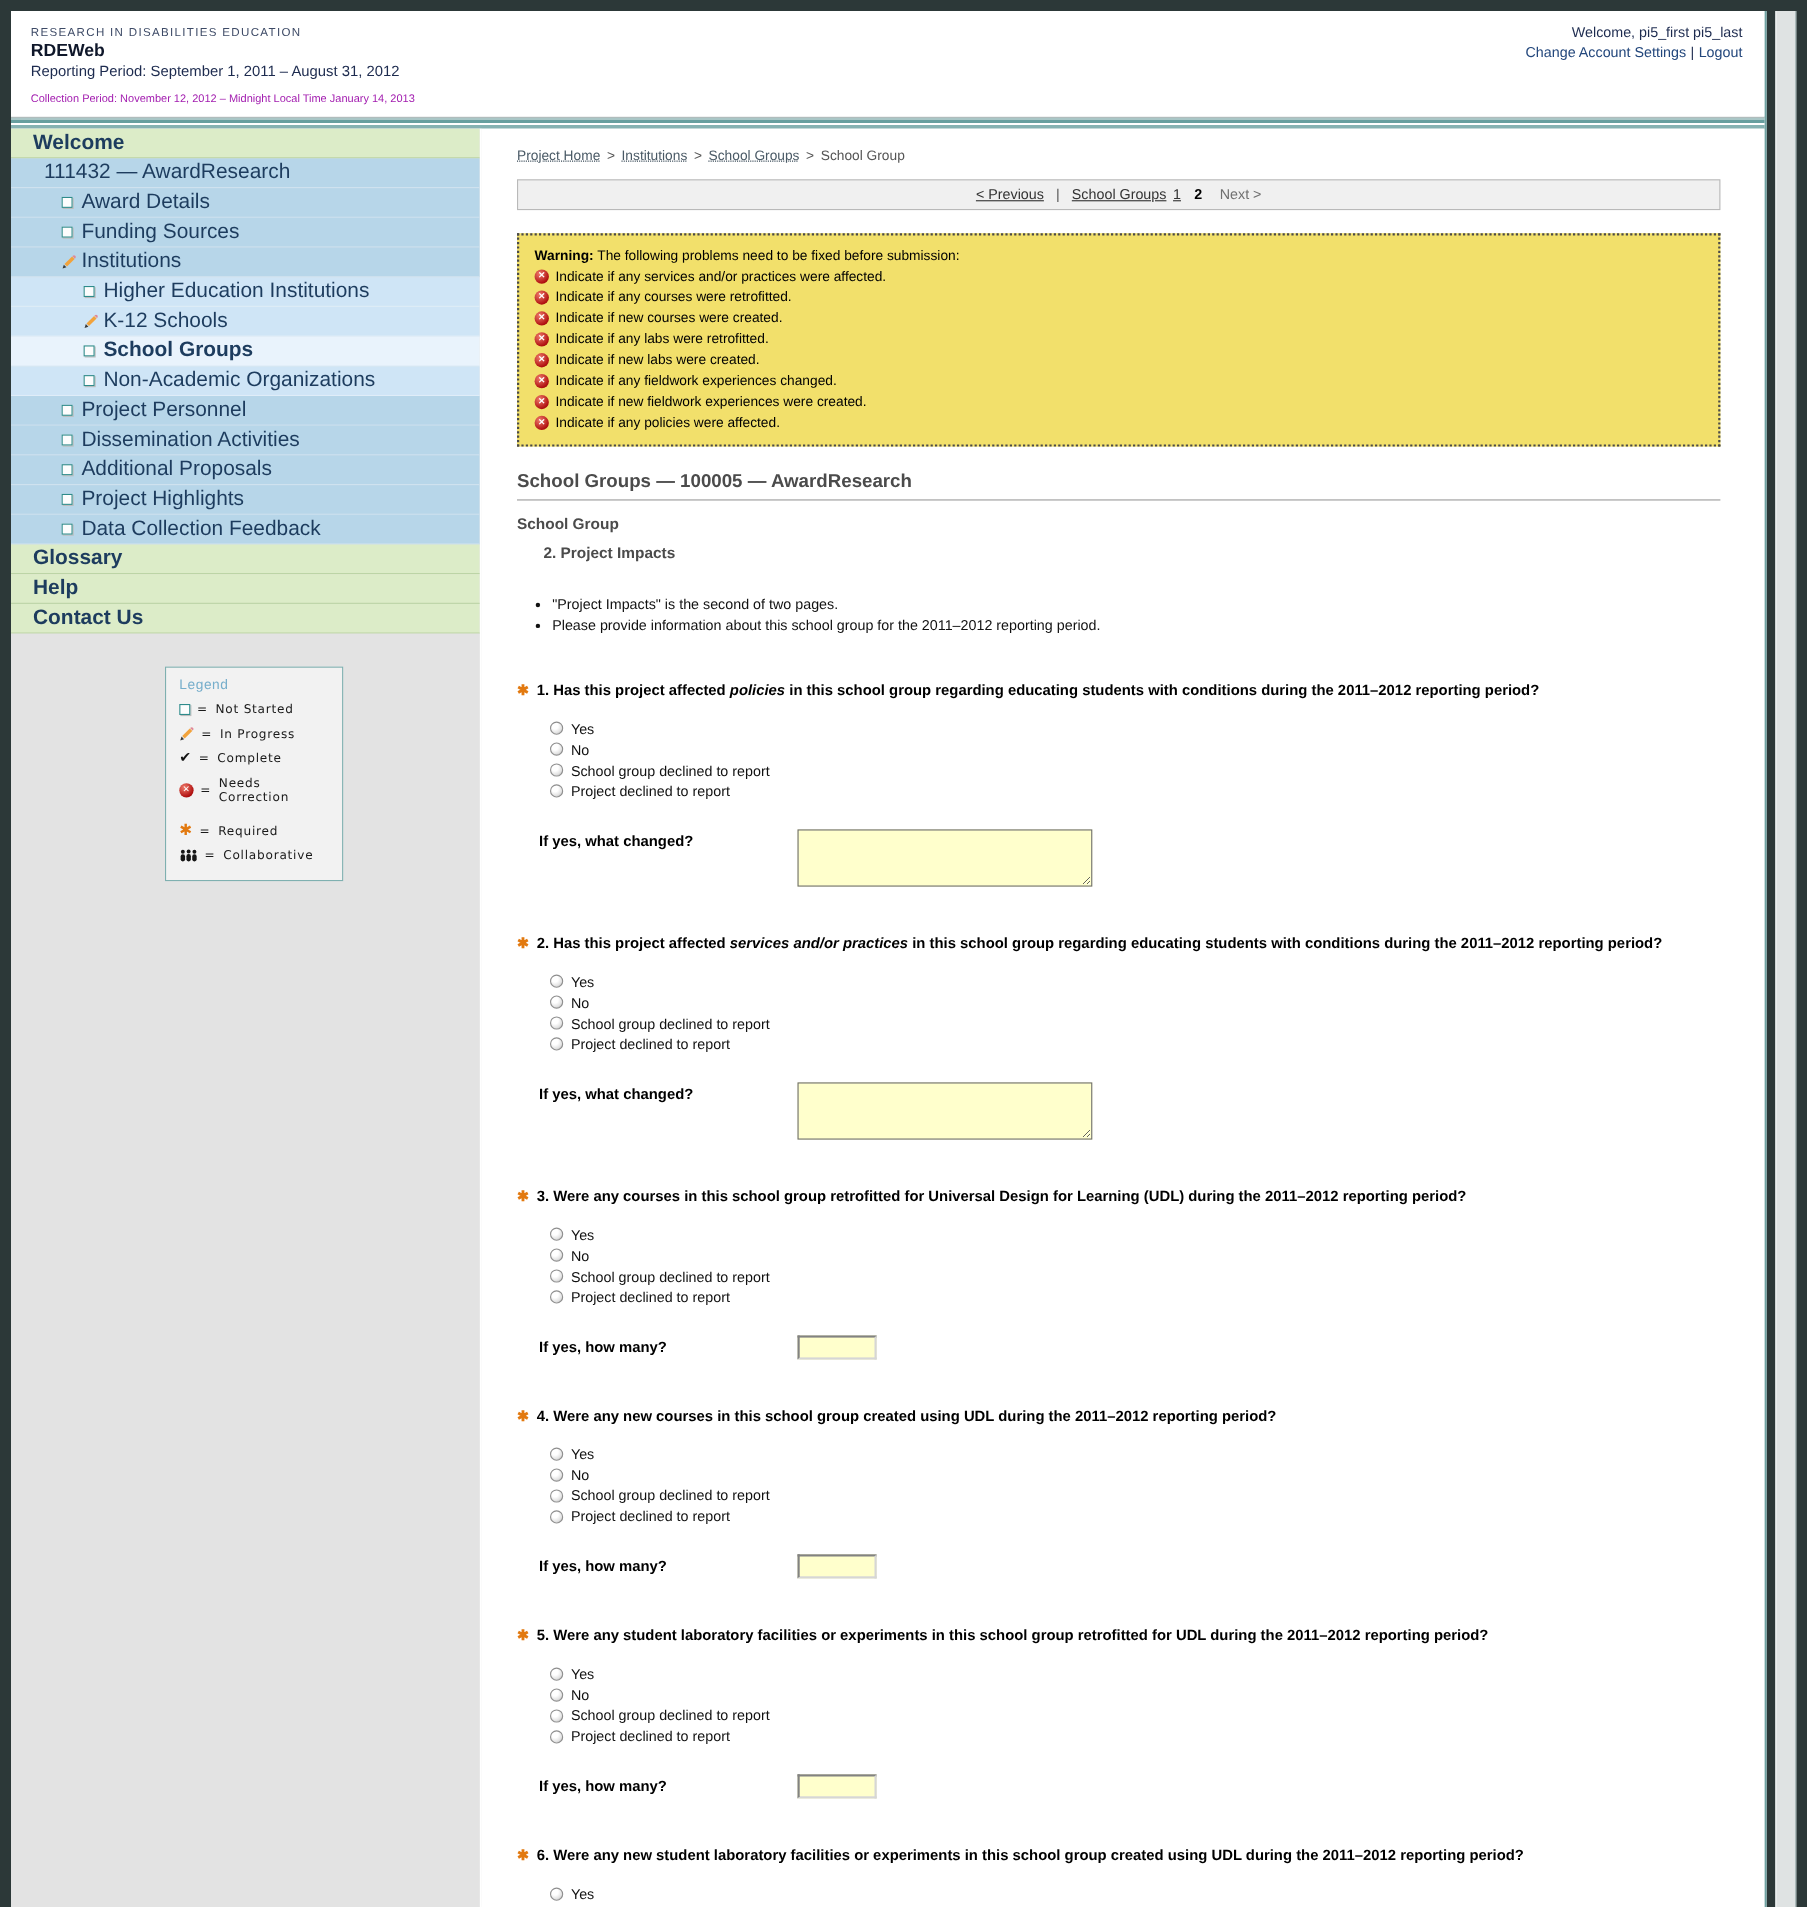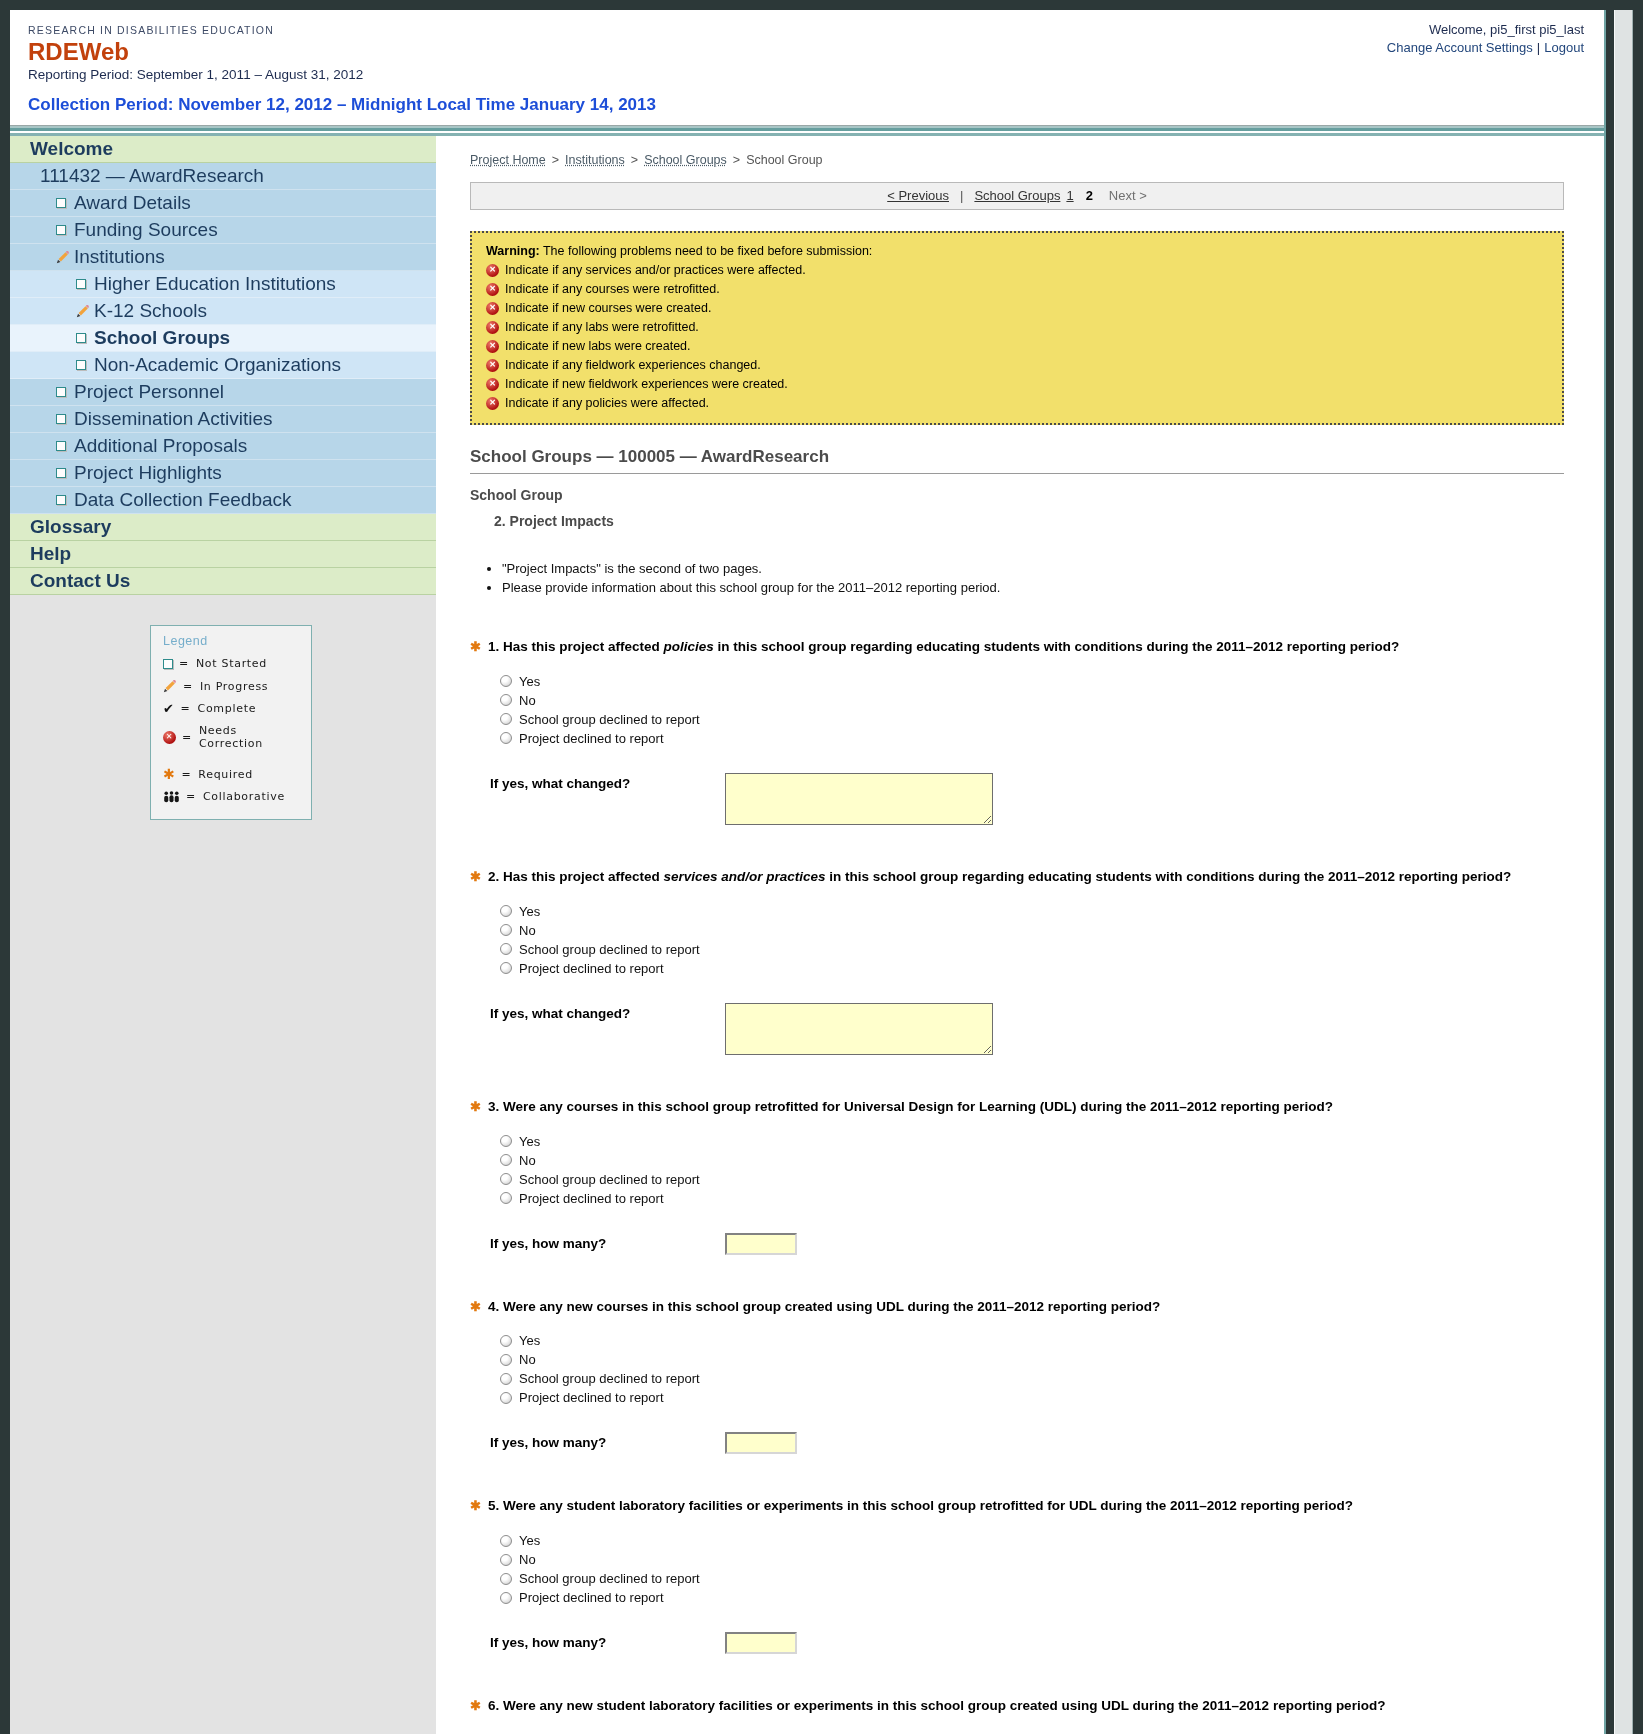--- a/index.html
+++ b/index.html
@@ -21,23 +21,23 @@
   #scrollbar {
     position:absolute; left:1614px; top:10px;
     width:19px; height:1724px;
     background:#dfe3e3;
     border-left:1px solid #f6f8f8;
     border-right:1px solid #9fb0b0;
   }
   
   #header { position:relative; padding:14px 18px 10px 18px; background:#fff; }
   .eyebrow { font-size:10.5px; letter-spacing:1.2px; color:#3d4a66; }
-  .apptitle { font-size:24px; font-weight:bold; color:#c2410c; margin-top:2px; }
+  .apptitle { font-size:16px; font-weight:bold; color:#0f172a; margin-top:2px; }
   .reporting { font-size:13.5px; color:#1d2b4f; margin-top:1px; }
-  .collection { font-size:17px; color:#1d4ed8; margin-top:13px;font-weight:bold; }
+  .collection { font-size:10px; color:#a21caf; margin-top:13px; }
   #header-right { position:absolute; right:20px; top:12px; text-align:right; font-size:13px; }
   .welcome-user { color:#1d2b4f; }
   .acct-links { margin-top:3px; }
   .acct-links a { color:#23477c; text-decoration:none; cursor:pointer; }
   .acct-sep { color:#1d2b4f; margin:0 4px; }
   
   #tealband {
     height:11px; border-top:1px solid #9aa7a7;
     background:linear-gradient(to bottom,#a9c6c6 0 2px,#679f9f 2px 5px,#ffffff 5px 7px,#85b2b2 7px 11px);
   }

